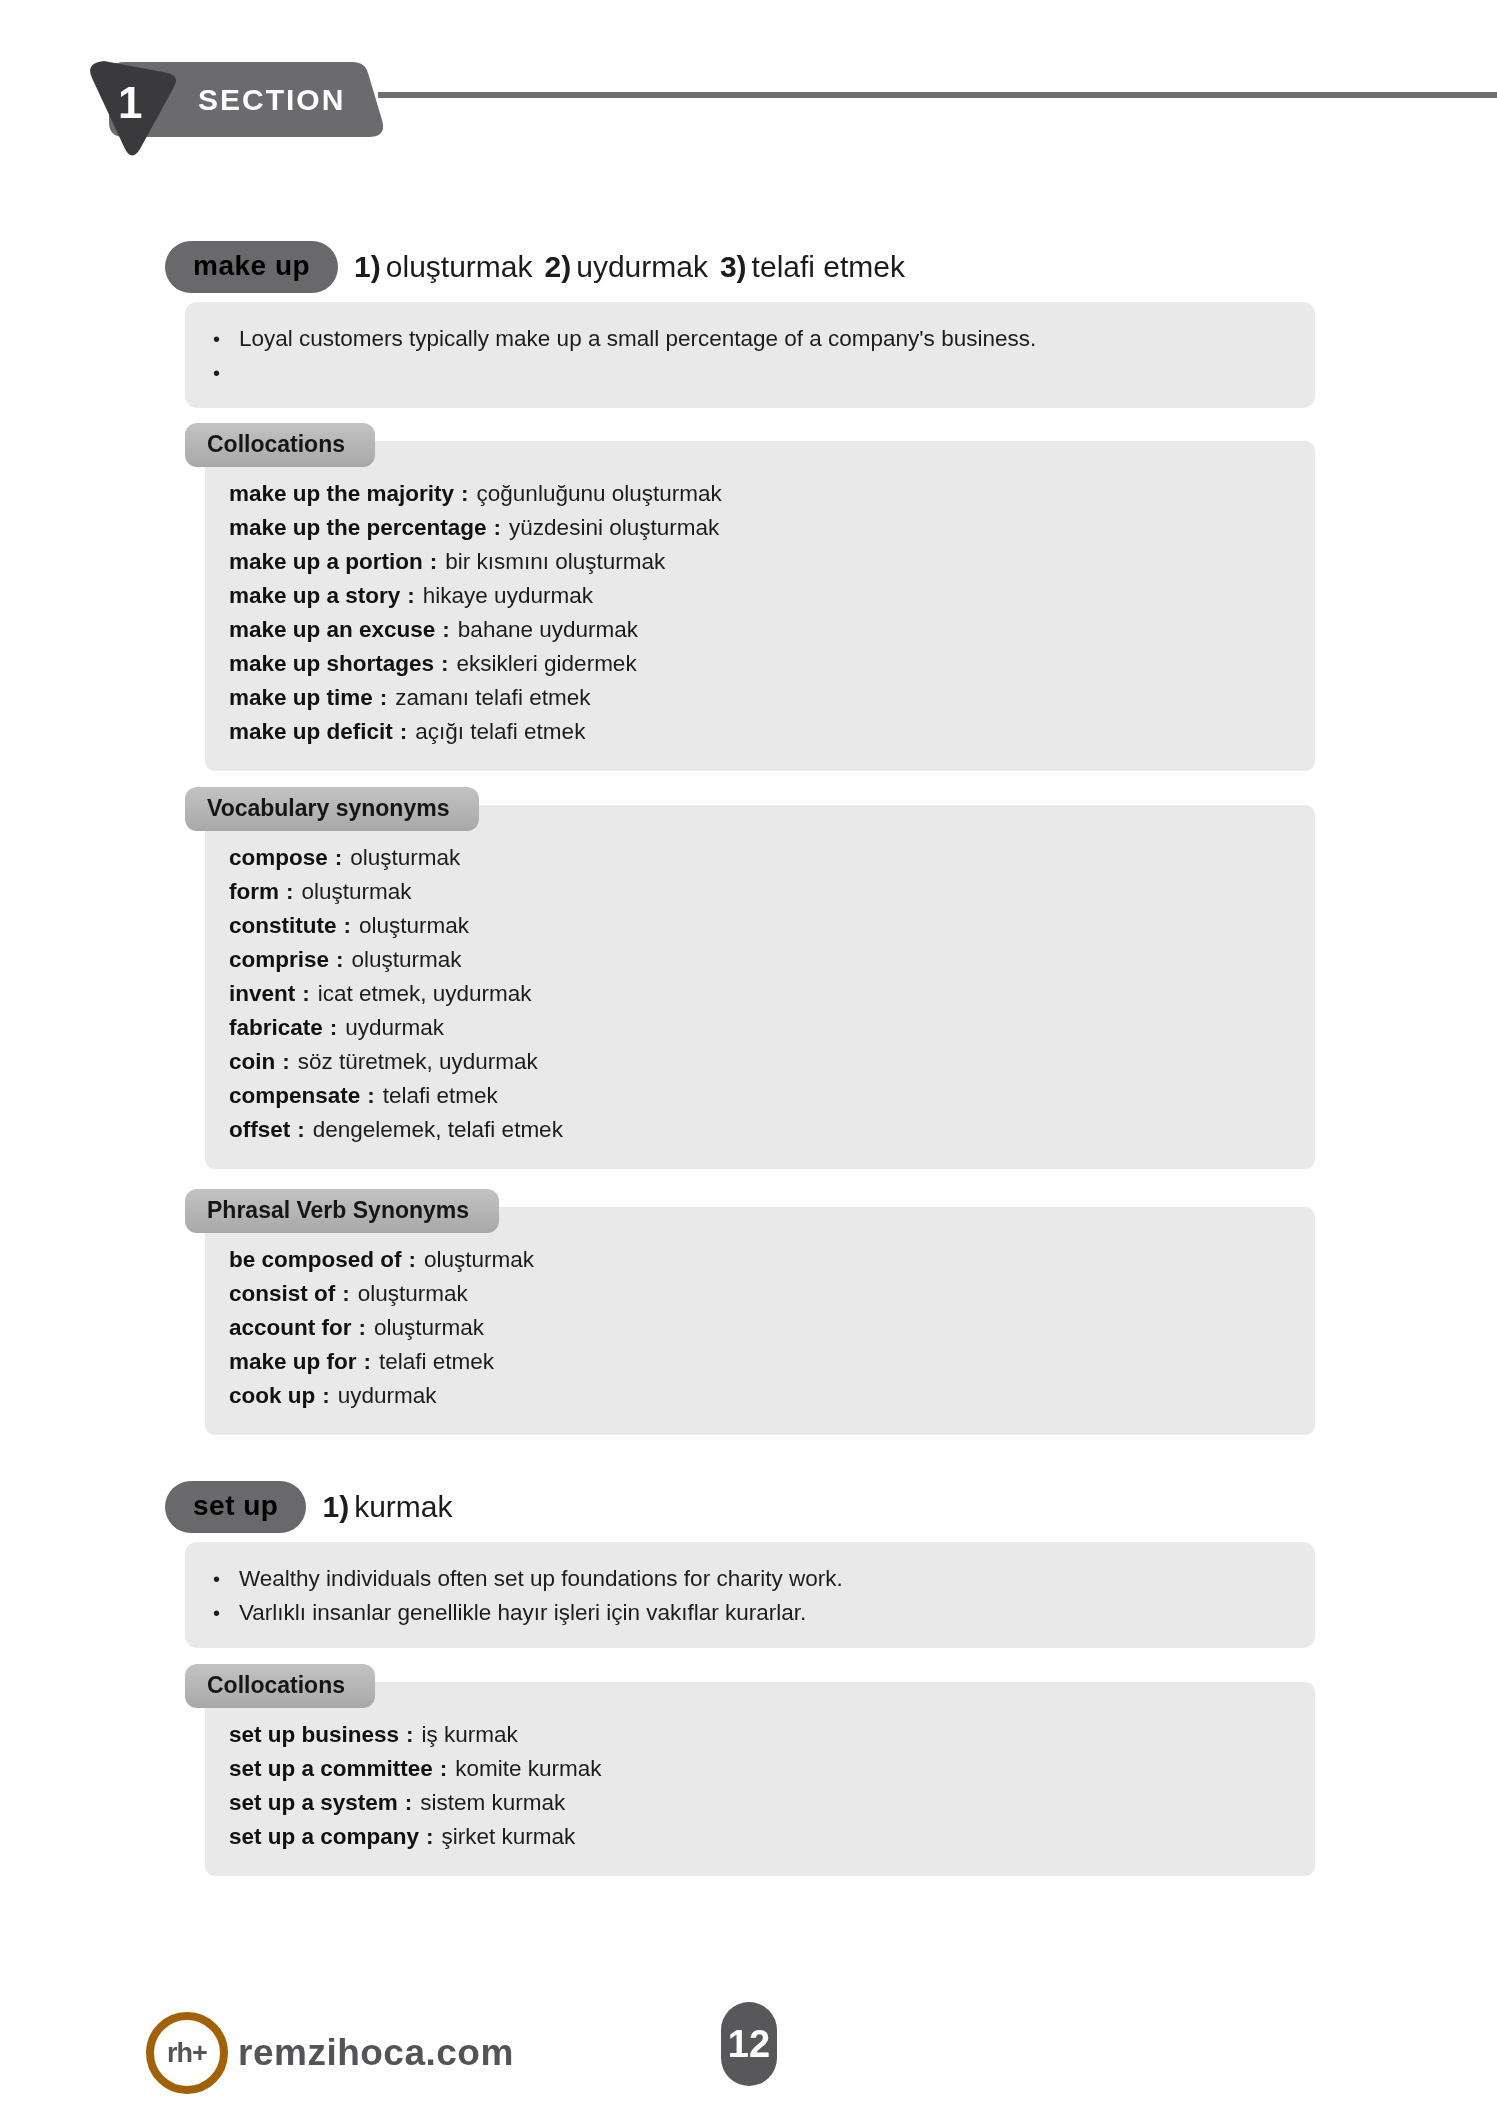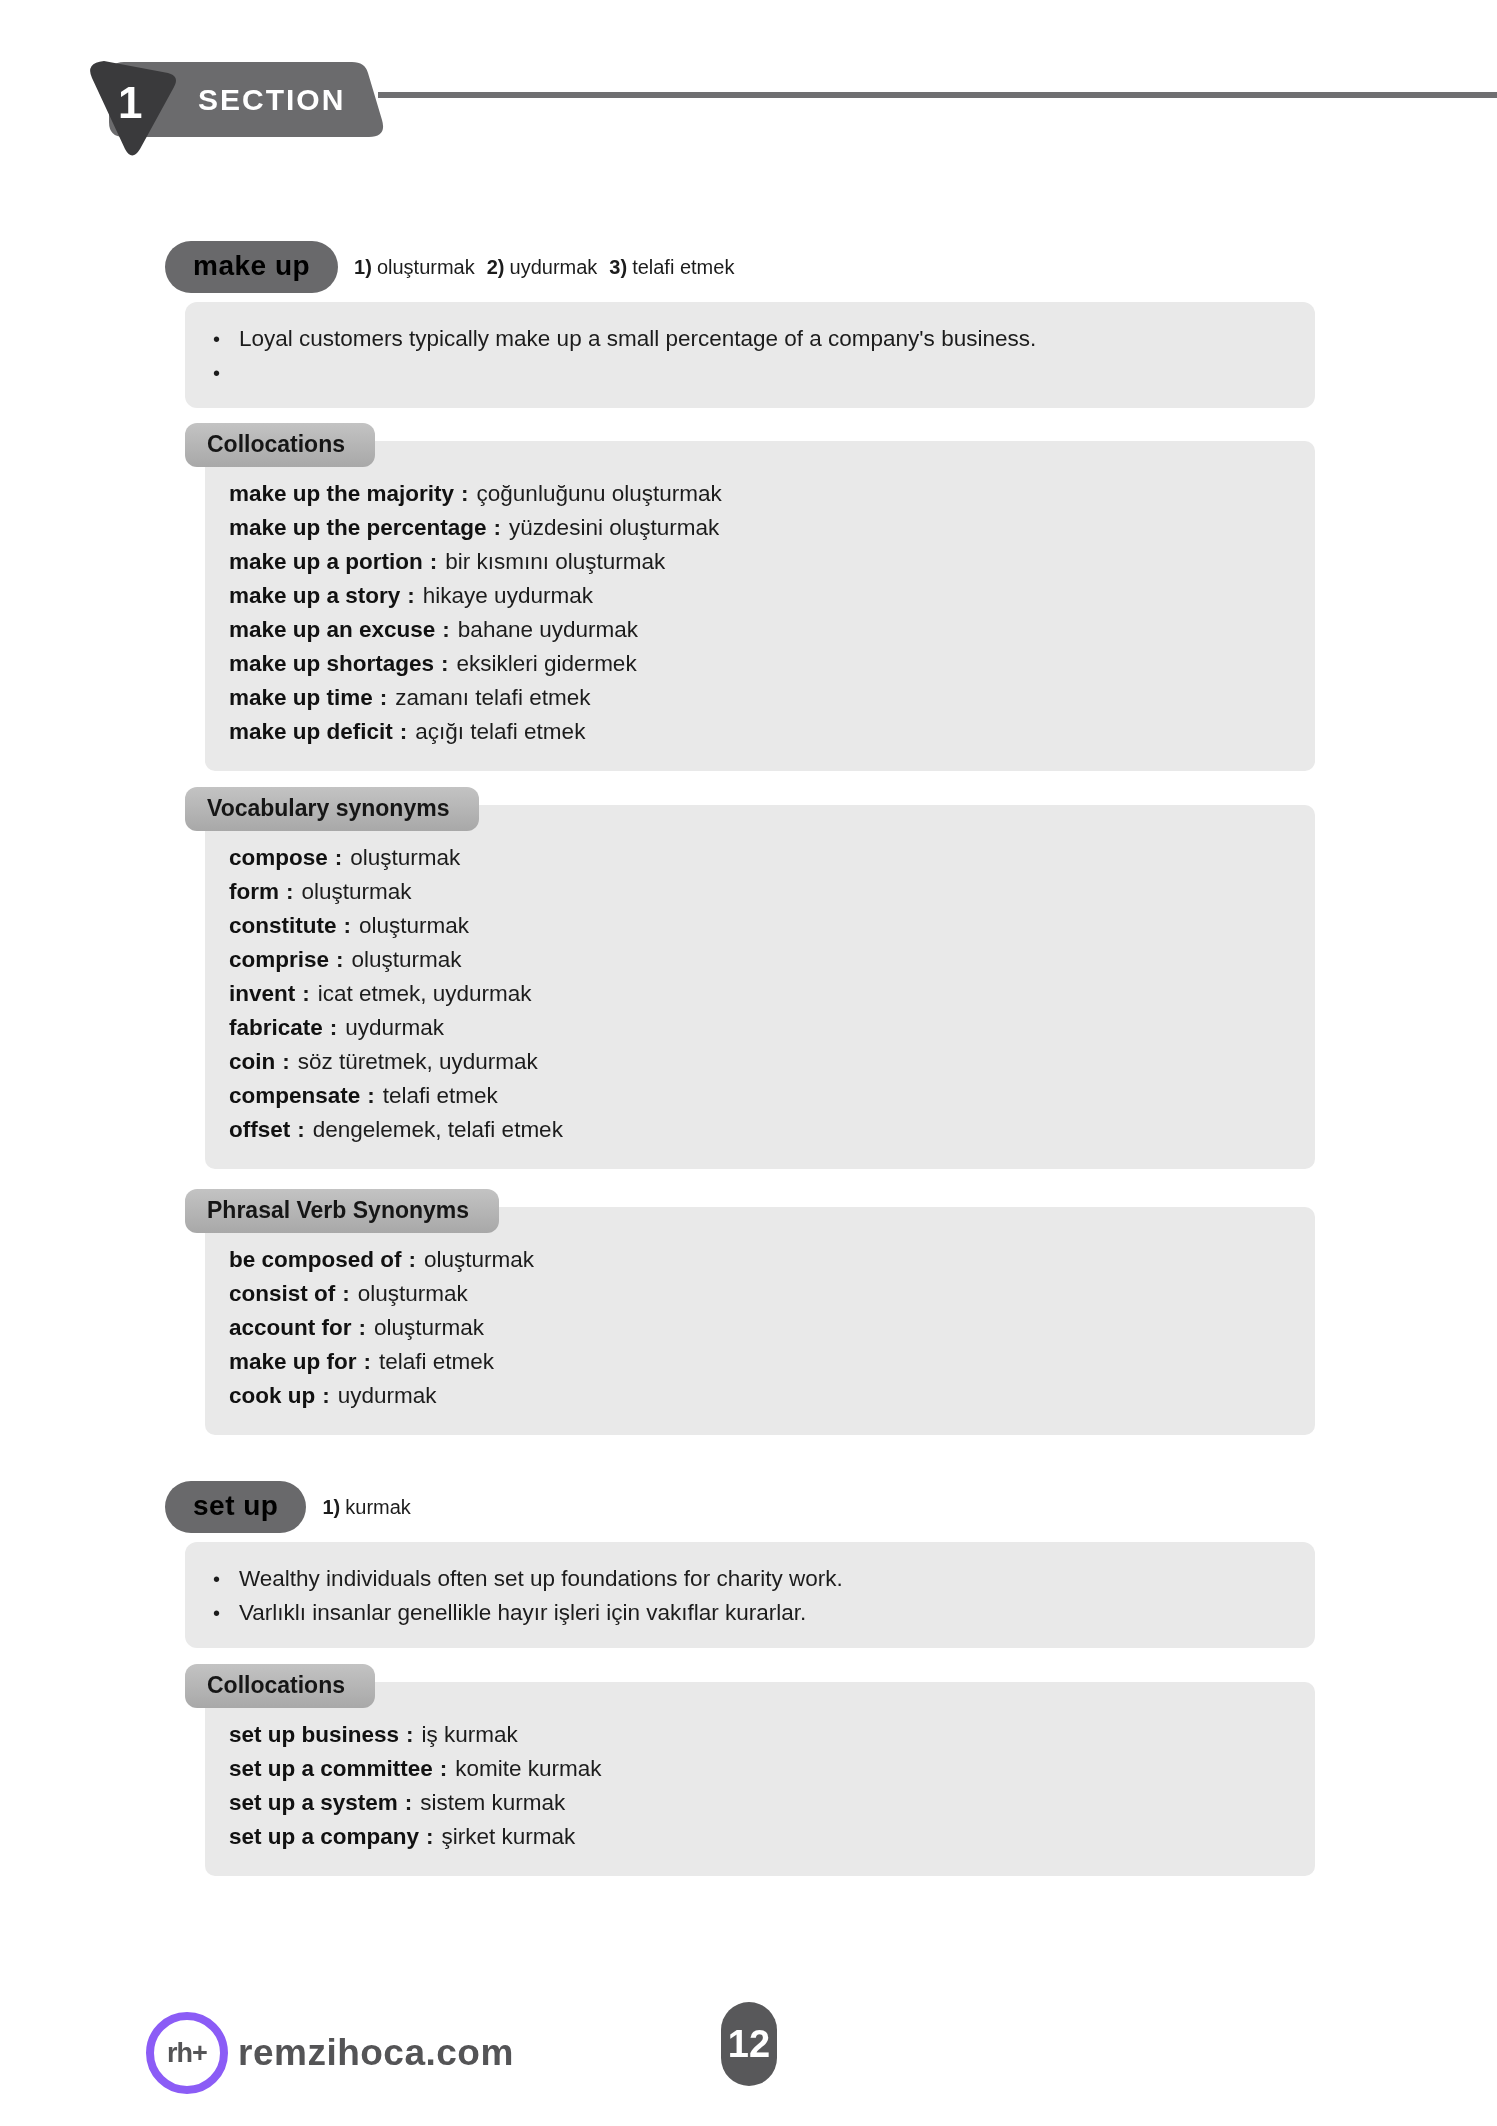--- a/index.html
+++ b/index.html
@@ -19,21 +19,21 @@
   .sec-badge { position:absolute; left:84px; top:50px; }
 
   
   .entry-head {
     display:flex; align-items:center; margin-left:165px; height:54px;
   }
   .term-pill {
     background:#69696b; color:#000000; font-weight:bold; font-size:28px;
     padding:9px 28px 11px 28px; border-radius:30px; letter-spacing:0.5px;
   }
-  .senses { display:flex; align-items:center; margin-left:16px; font-size:20px; }
+  .senses { display:flex; align-items:center; margin-left:16px; font-size:30px; }
   .sense { margin-right:12px; white-space:nowrap; }
   .sense b { font-weight:bold; margin-right:5px; }
 
   
   .example-box {
     margin:8px 182px 0 185px; background:#e9e9e9; border-radius:12px;
     padding:20px 28px 18px 28px;
   }
   .ex-line { display:flex; font-size:22.5px; line-height:34px; }
   .ex-bullet { width:26px; flex:none; text-align:left; font-size:20px; }
@@ -61,21 +61,21 @@
   .mt-group3 { margin-top:20px; }
   .mt-entry2 { margin-top:45px; }
   .mt-group4 { margin-top:16px; }
 
   
   .footer-logo {
     position:absolute; left:146px; top:2012px;
     display:flex; align-items:center;
   }
   .logo-circle {
-    width:82px; height:82px; border:8px solid #8b5cf6; border-radius:50%;
+    width:82px; height:82px; border:8px solid #a16207; border-radius:50%;
     display:flex; align-items:center; justify-content:center;
     color:#545456; font-weight:bold; font-size:27px; letter-spacing:-1px;
   }
   .logo-text {
     margin-left:10px; font-weight:bold; font-size:37px; color:#545456;
     letter-spacing:0.5px;
   }
   .page-badge {
     position:absolute; left:721px; top:2002px; width:56px; height:84px;
     background:#58585a; border-radius:28px;

